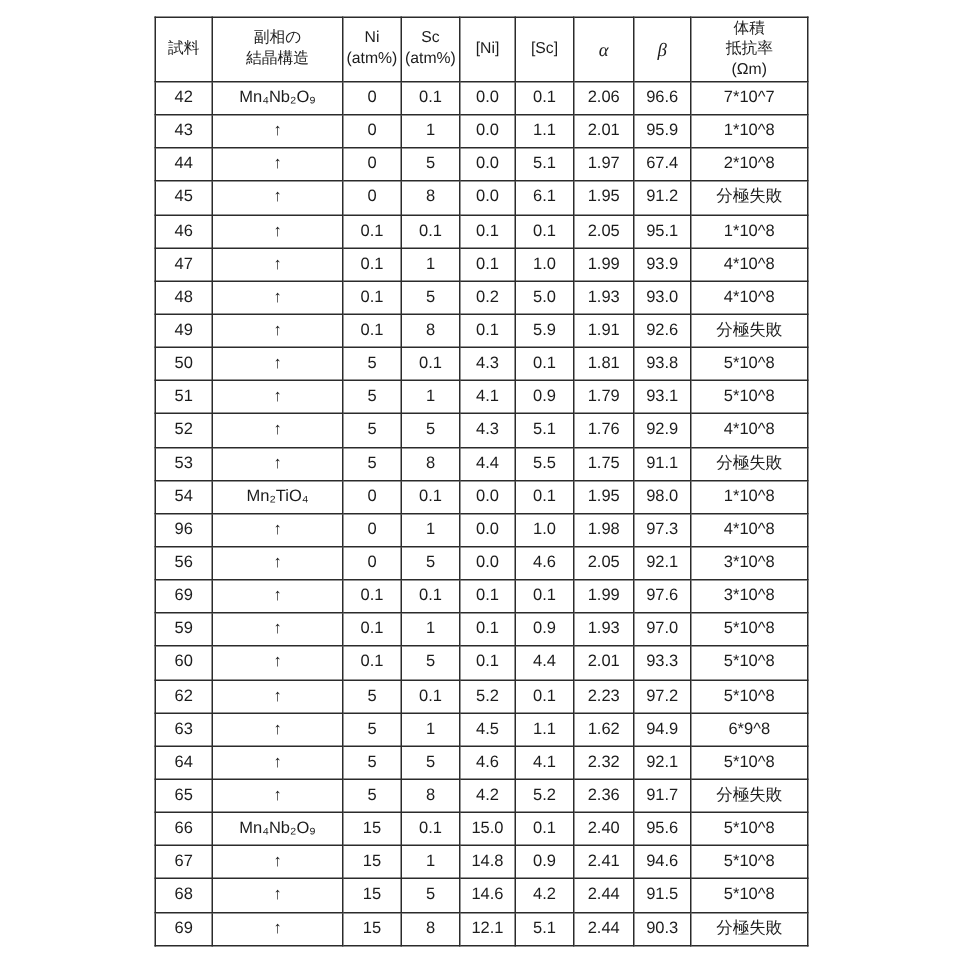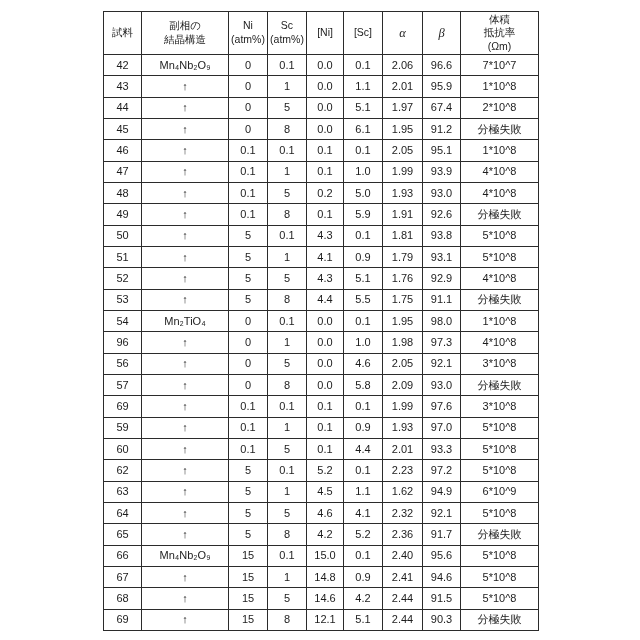--- a/index.html
+++ b/index.html
@@ -248,31 +248,20 @@
           <td>↑</td>
           <td>0</td>
           <td>5</td>
           <td>0.0</td>
           <td>4.6</td>
           <td>2.05</td>
           <td>92.1</td>
           <td>3*10^8</td>
         </tr>
         <tr>
-          <td>57</td>
-          <td>↑</td>
-          <td>0</td>
-          <td>8</td>
-          <td>0.0</td>
-          <td>5.8</td>
-          <td>2.09</td>
-          <td>93.0</td>
-          <td>分極失敗</td>
-        </tr>
-        <tr>
           <td>69</td>
           <td>↑</td>
           <td>0.1</td>
           <td>0.1</td>
           <td>0.1</td>
           <td>0.1</td>
           <td>1.99</td>
           <td>97.6</td>
           <td>3*10^8</td>
         </tr>
@@ -311,21 +300,21 @@
         </tr>
         <tr>
           <td>63</td>
           <td>↑</td>
           <td>5</td>
           <td>1</td>
           <td>4.5</td>
           <td>1.1</td>
           <td>1.62</td>
           <td>94.9</td>
-          <td>6*10^9</td>
+          <td>6*9^8</td>
         </tr>
         <tr>
           <td>64</td>
           <td>↑</td>
           <td>5</td>
           <td>5</td>
           <td>4.6</td>
           <td>4.1</td>
           <td>2.32</td>
           <td>92.1</td>

